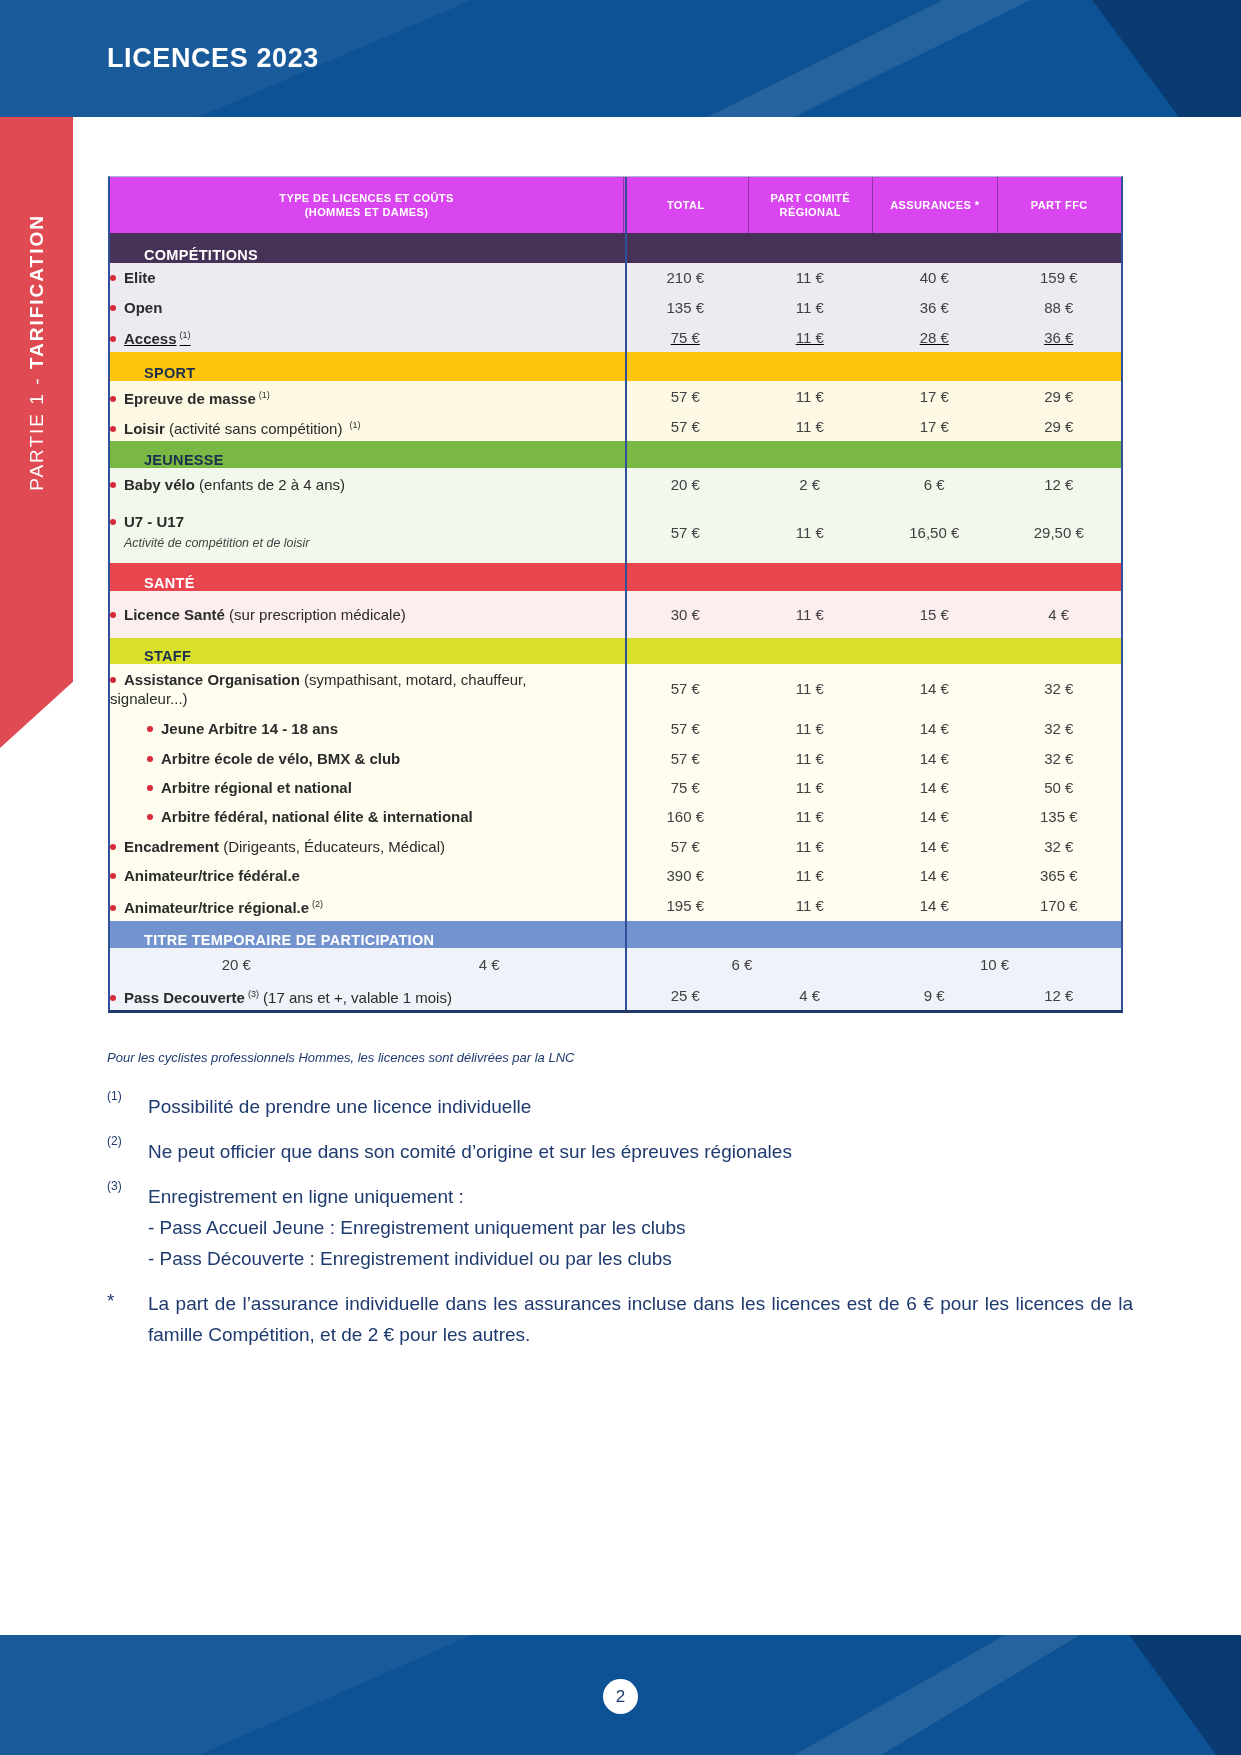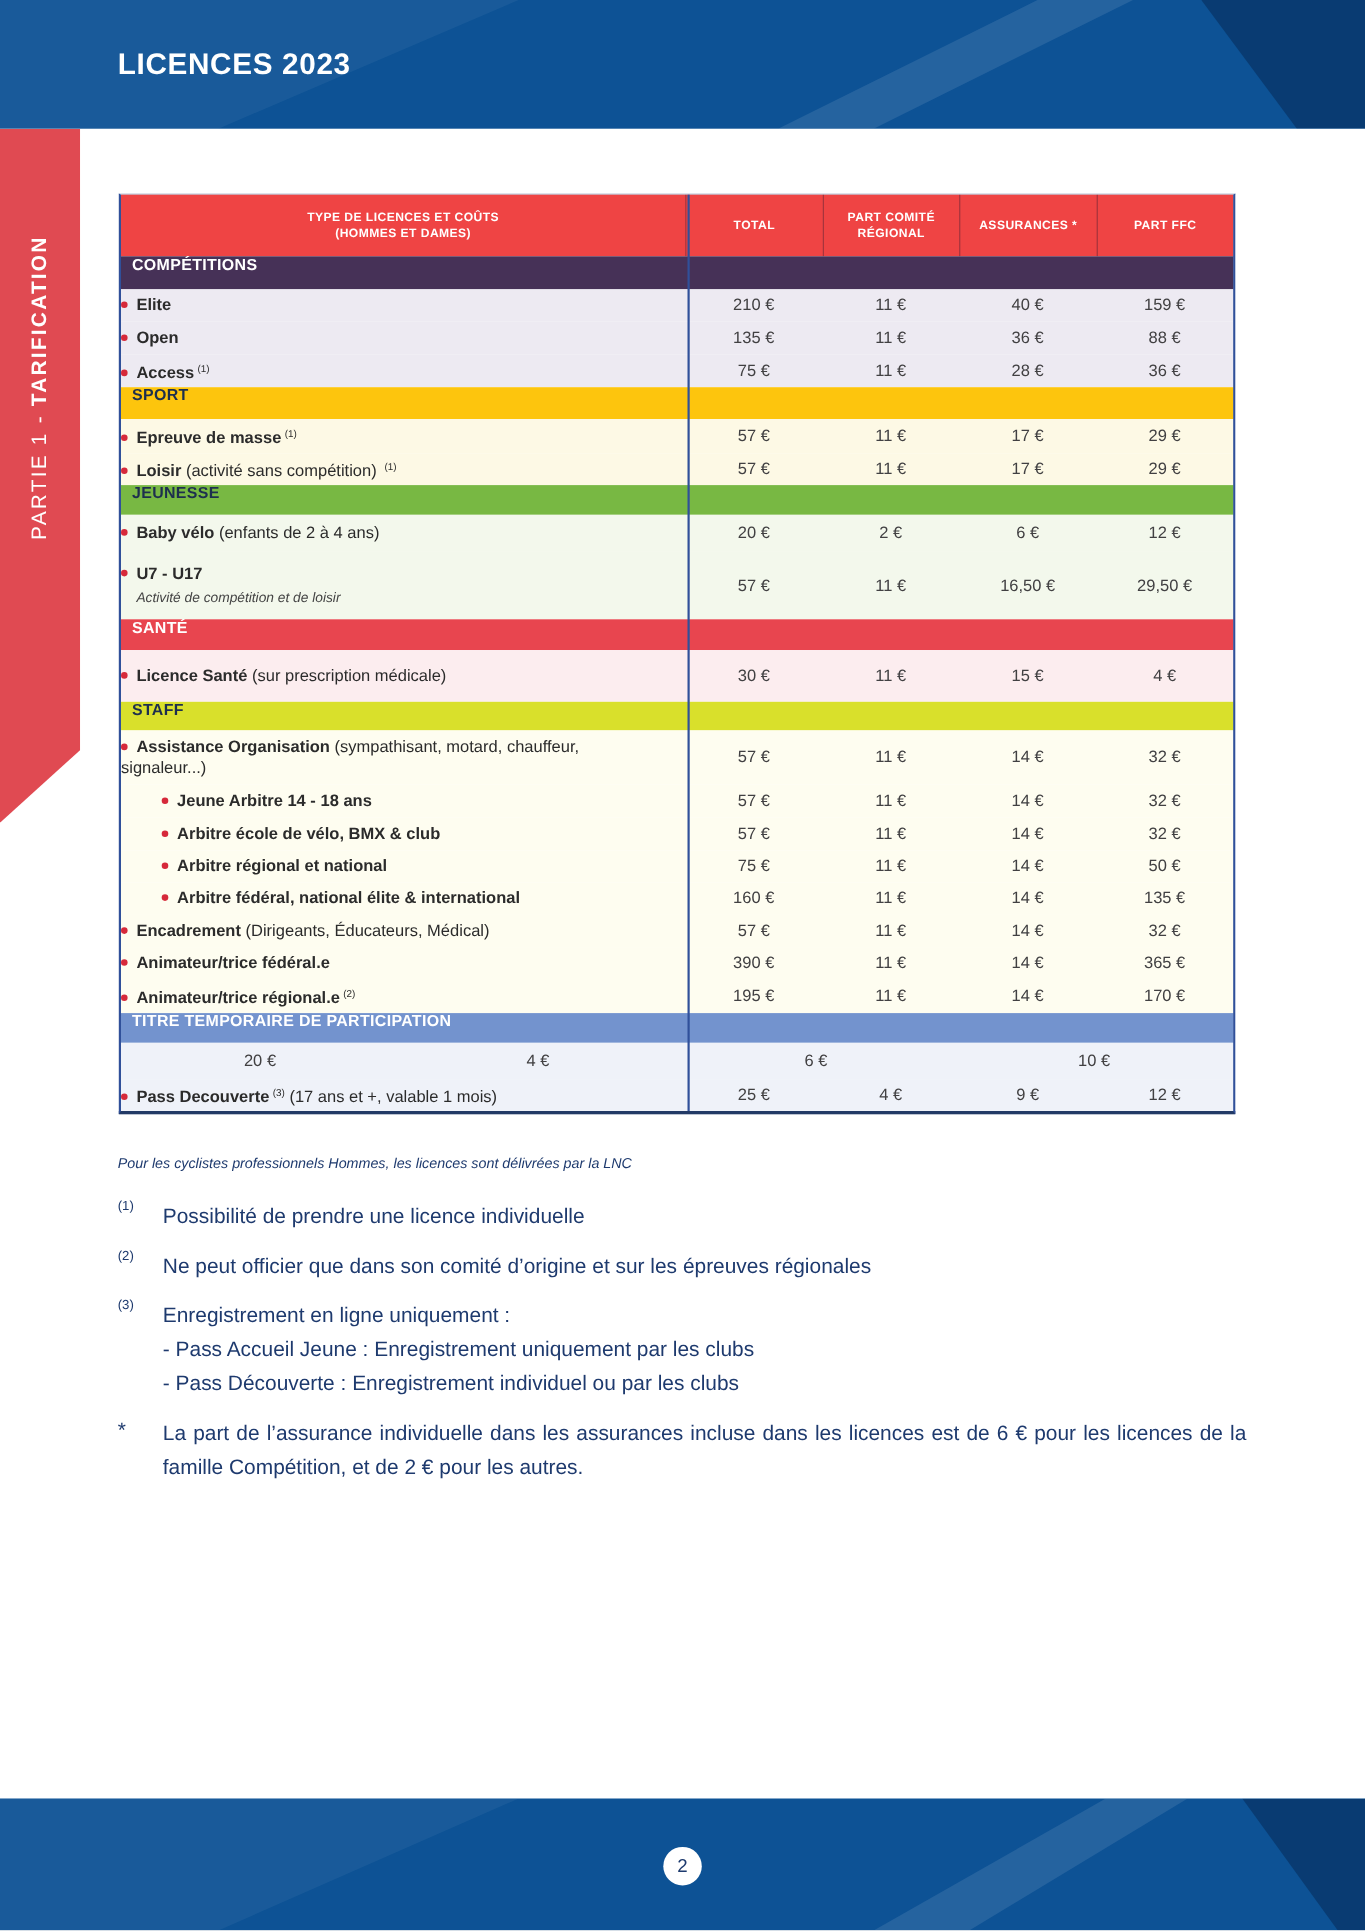--- a/index.html
+++ b/index.html
@@ -29,26 +29,26 @@
         display:flex;align-items:center;justify-content:center;}
   .ribbon-text{writing-mode:vertical-rl;transform:rotate(180deg);white-space:nowrap;
         color:#ffffff;font-size:19px;letter-spacing:2px;}
   .ribbon-text b{font-weight:700;}
 
   
   .tbl{position:absolute;left:108px;top:176px;width:1015px;box-sizing:border-box;
         border-left:2px solid #30509a;border-right:2px solid #30509a;
         border-top:1px solid #aab7cd;border-bottom:3px solid #223a66;}
   .trow{display:flex;position:relative;}
-  .thead{height:56px;background:#ef4444;color:#ffffff;}
+  .thead{height:56px;background:#d946ef;color:#ffffff;}
   .hcell{flex:1;display:flex;flex-direction:column;align-items:center;justify-content:center;
         font-size:11px;font-weight:700;letter-spacing:.4px;line-height:14px;text-align:center;}
   .hcell.first{flex:0 0 513px;}
   .thead .hcell + .hcell{border-left:1px solid rgba(8,18,44,.35);}
-  .section{align-items:flex-start;}
+  .section{align-items:flex-end;padding-left:24px;}
   .sec-label{font-size:14.5px;font-weight:700;letter-spacing:.3px;padding-left:10px;}
   .item .lbl{flex:0 0 513px;box-sizing:border-box;padding-right:58px;
         display:flex;flex-direction:column;justify-content:center;color:#2b2b2b;font-size:15px;line-height:19px;}
   .item .lbl.indent{padding-left:37px;}
   .bullet{display:inline-block;width:6px;height:6px;border-radius:3px;background:#d6293a;
         margin-right:8px;margin-bottom:2px;}
   .seg-b{font-weight:700;}
   .seg-r{font-weight:400;}
   .seg-sup{font-size:9px;vertical-align:super;margin-left:3px;font-weight:400;}
   .sub{font-style:italic;font-size:12.5px;color:#444444;margin-top:3px;padding-left:14px;}
@@ -116,21 +116,21 @@
       </div>
       <div class="trow item" style="height: 30px; background: rgb(237, 234, 242);">
         <div class="lbl">
           <span class="lbl-text"><span class="bullet"></span><span class="seg-b">Open</span></span>
         </div>
         <div class="val">135 €</div>
         <div class="val">11 €</div>
         <div class="val">36 €</div>
         <div class="val">88 €</div>
       </div>
-      <div class="trow item" style="height: 30px; background: rgb(237, 234, 242);">
+      <div class="trow item" style="height: 30px; background: rgb(237, 234, 242); text-decoration: underline;">
         <div class="lbl">
           <span class="lbl-text"><span class="bullet"></span><span class="seg-b">Access</span><span class="seg-sup">(1)</span></span>
         </div>
         <div class="val">75 €</div>
         <div class="val">11 €</div>
         <div class="val">28 €</div>
         <div class="val">36 €</div>
       </div>
       <div class="trow section" style="height: 29px; background: rgb(253, 197, 13); color: rgb(29, 47, 78);">
         <span class="sec-label">SPORT</span>

